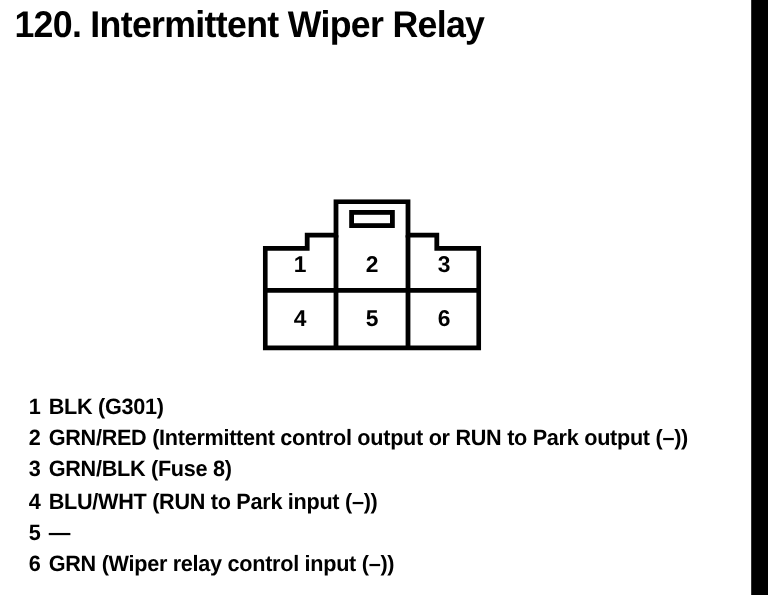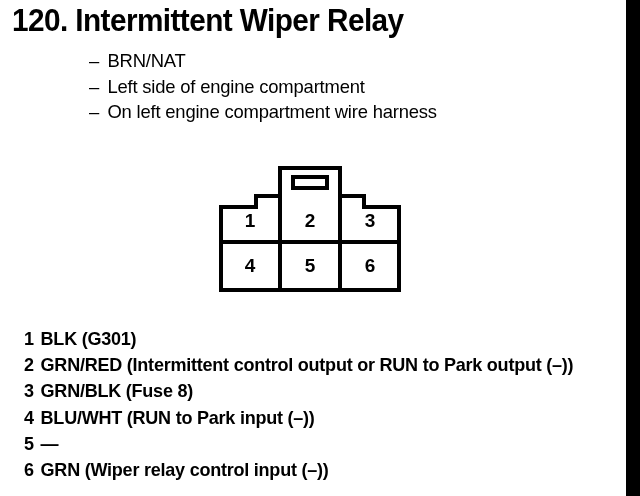--- a/index.html
+++ b/index.html
@@ -115,31 +115,20 @@
     margin-left: 2px;
   }
 </style>
 </head>
 <body>
 
 <div class="page">
 
   <div class="title">120. Intermittent Wiper Relay</div>
 
-  <div class="desc-list">
-    <div class="desc-line">
-      <span class="desc-dash">–</span><span>BRN/NAT</span>
-    </div>
-    <div class="desc-line">
-      <span class="desc-dash">–</span><span>Left side of engine compartment</span>
-    </div>
-    <div class="desc-line">
-      <span class="desc-dash">–</span><span>On left engine compartment wire harness</span>
-    </div>
-  </div>
 
   <div class="connector">
     <svg class="conn-svg" viewBox="0 0 182 126" xmlns="http://www.w3.org/2000/svg">
 
       <path d="
           M 64,2
           L 121,2
           L 121,30
           L 145,30
           L 145,41

